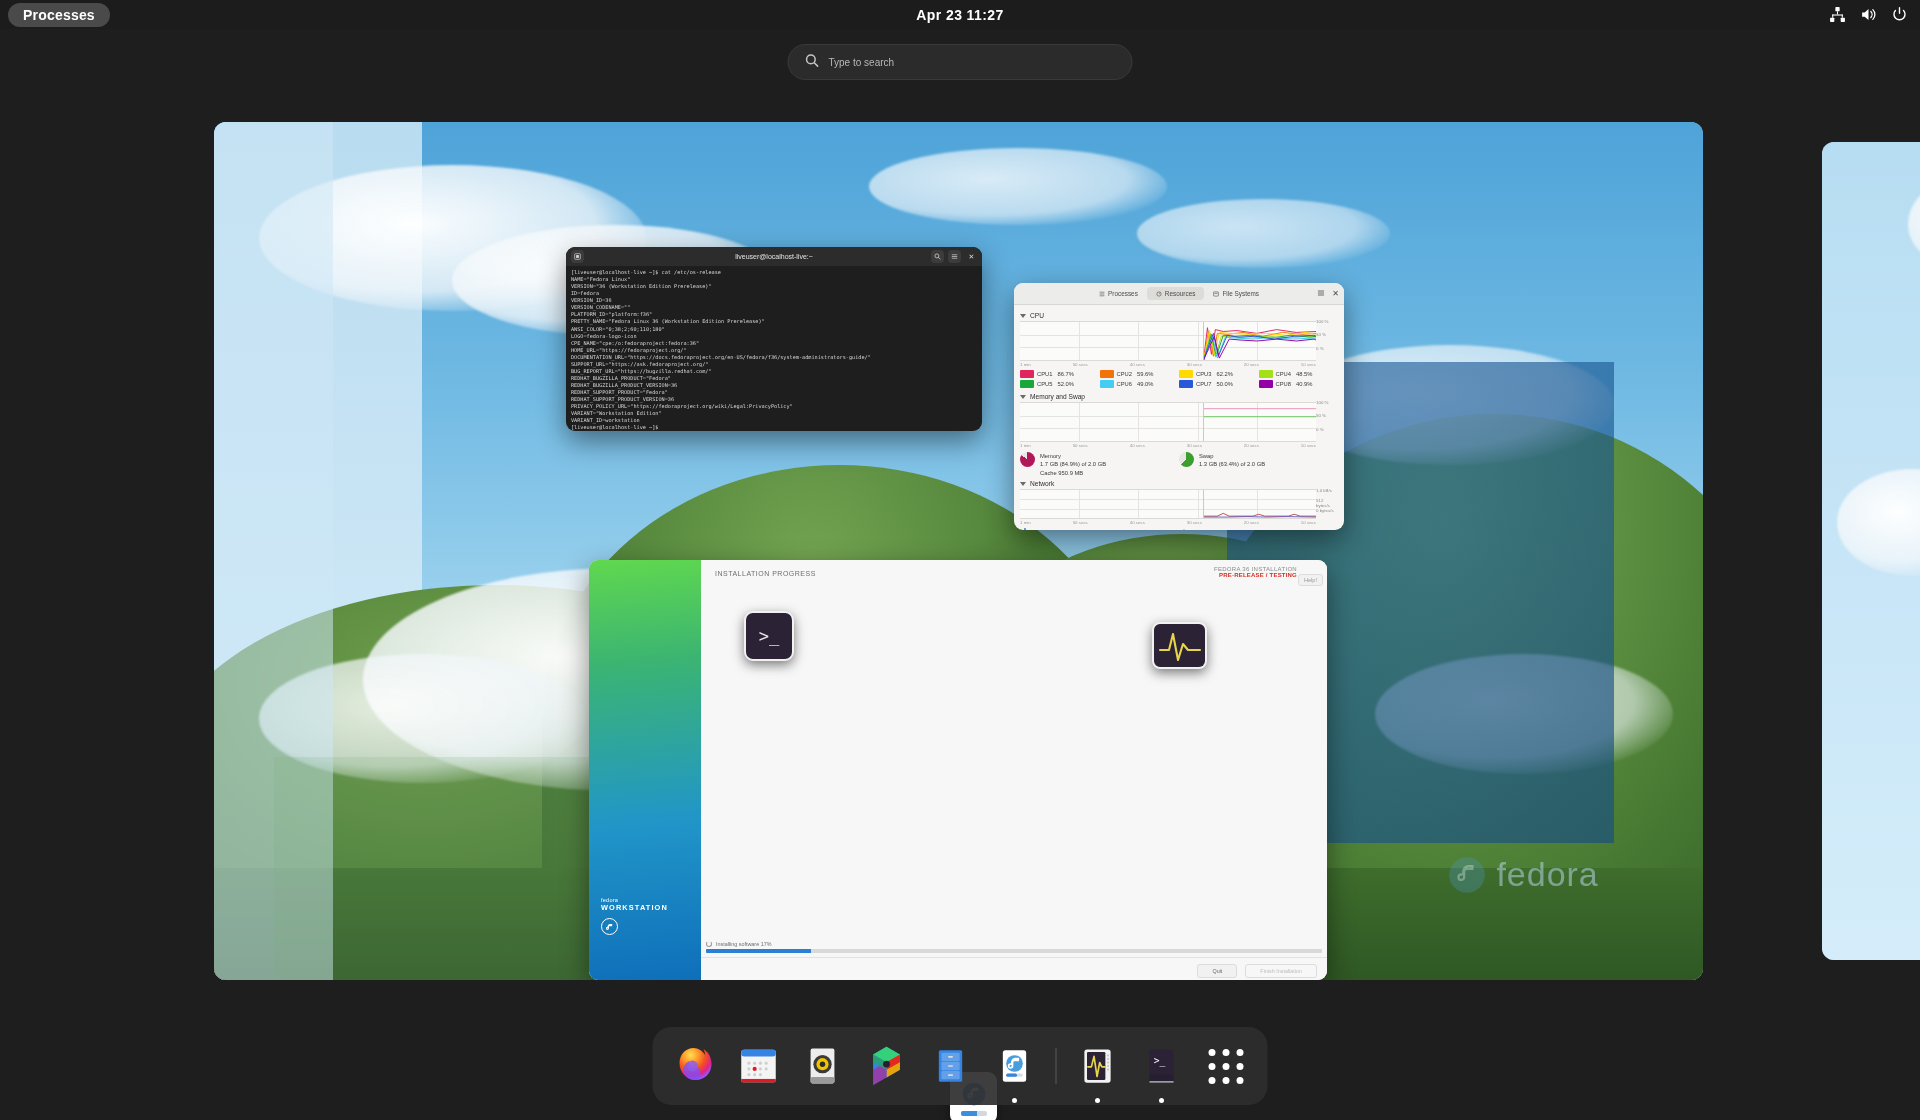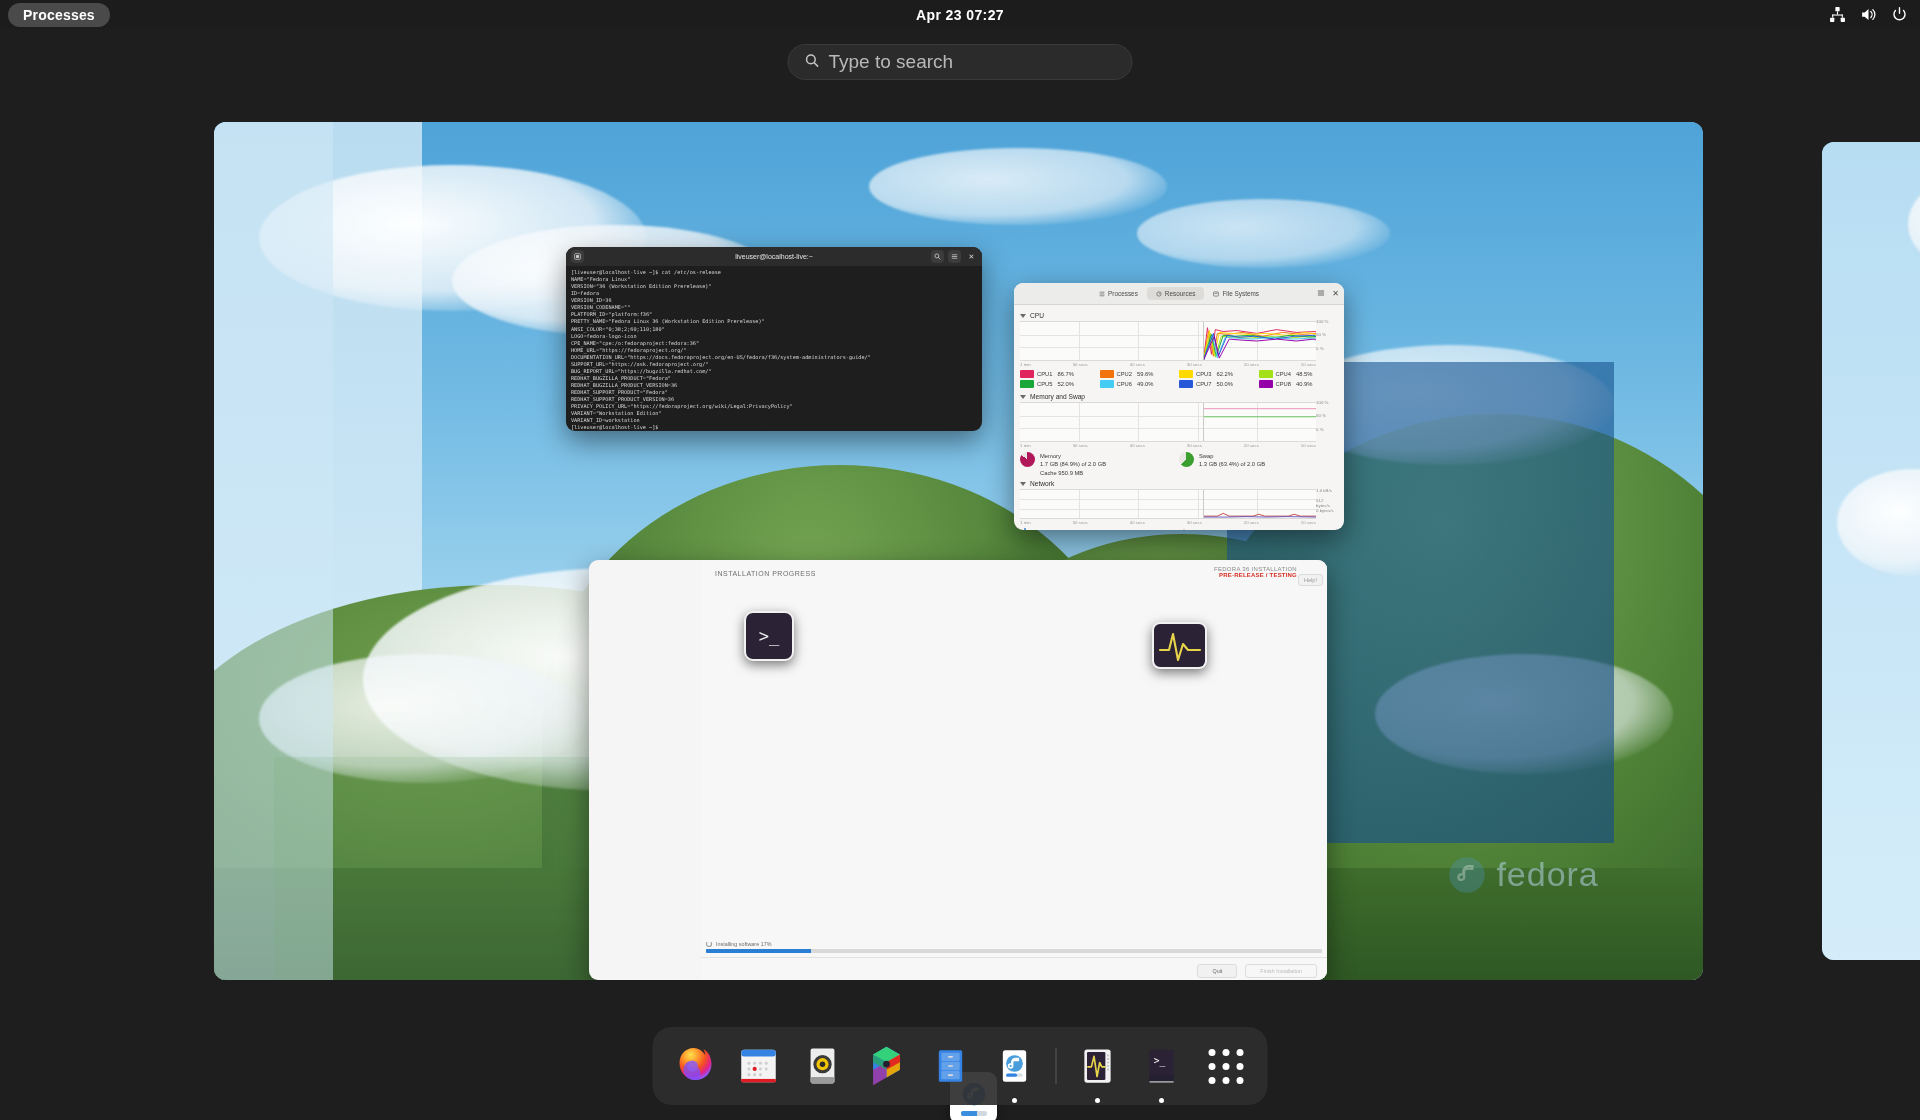--- a/index.html
+++ b/index.html
@@ -17,21 +17,21 @@
            white-space:nowrap; }
   #status-area { position:absolute; right:12px; display:flex; align-items:center; gap:14px; }
   #status-area svg { display:block; }
 
   
   #search-wrap { position:absolute; top:44px; left:50%; transform:translateX(-50%);
                  width:345px; height:36px; z-index:40; }
   #search-entry { width:100%; height:100%; border-radius:18px;
                   background:#2b2b2b; border:1px solid #3a3a3a;
                   display:flex; align-items:center; gap:9px; padding:0 16px; }
-  #search-entry .ph { color:#b8b8b8; font-size:19px; }
+  #search-entry .ph { color:#b8b8b8; font-size:10px; }
 
   
   #ws-strip { position:absolute; top:122px; left:0; width:1920px; height:870px; }
 
   .ws-thumb { position:absolute; border-radius:12px; overflow:hidden; background:#87c2e8; }
   #ws-current { left:214px; top:0; width:1489px; height:858px; }
   #ws-next    { left:1822px; top:20px; width:190px; height:818px; }
 
   
   .wall { position:absolute; inset:0; overflow:hidden; }
@@ -173,21 +173,21 @@
                     width:5px; height:5px; border-radius:50%; background:#ffffff; }
   .dock-sep { width:1px; height:36px; background:rgba(255,255,255,.22); margin:0 5px; }
   .grid-dots { display:grid; grid-template-columns:repeat(3,7px); gap:7px; }
   .grid-dots i { width:7px; height:7px; border-radius:50%; background:#ffffff; }
 </style>
 </head>
 <body>
 
 <div id="topbar">
   <div id="activities">Processes</div>
-  <div id="clock">Apr 23  07:27</div>
+  <div id="clock">Apr 23  11:27</div>
   <div id="status-area">
     <span>
       <svg width="17" height="17" viewBox="0 0 16 16" fill="#ffffff">
         <rect x="6" y="1" width="4" height="4" rx="0.6"></rect>
         <rect x="1" y="11" width="4" height="4" rx="0.6"></rect>
         <rect x="11" y="11" width="4" height="4" rx="0.6"></rect>
         <rect x="7.5" y="5" width="1" height="3"></rect>
         <rect x="3" y="8" width="10" height="1"></rect>
         <rect x="3" y="8" width="1" height="3"></rect>
         <rect x="12" y="8" width="1" height="3"></rect>
@@ -524,20 +524,31 @@
             <svg width="10" height="10" viewBox="0 0 12 12">
               <path d="M6 11V5M3 6l3-3 3 3" stroke="#cc3b30" stroke-width="2.2" fill="none" stroke-linecap="round" stroke-linejoin="round"></path>
             </svg>
 
           </div>
         </div>
       </div>
     </div>
 
     <div class="win" id="anaconda" style="left:375px; top:438px;">
+      <div id="ana-side">
+        <div class="ana-logo">
+          <div class="sm">fedora</div>
+          <div class="bg">WORKSTATION</div>
+          <div class="circ">
+            <svg width="10" height="10" viewBox="0 0 12 12">
+              <path d="M8 3H6A2.2 2.2 0 0 0 3.8 5.2V6.4H2.9a1.2 1.2 0 1 0 1.2 1.2V5.4A1.1 1.1 0 0 1 5.2 4.3H8z" fill="none" stroke="#ffffff" stroke-width="1.3" stroke-linecap="round"></path>
+            </svg>
+          </div>
+        </div>
+      </div>
       <div id="ana-main">
         <div id="ana-title">INSTALLATION PROGRESS</div>
         <div id="ana-brand">
           <div class="l1">FEDORA 36 INSTALLATION</div>
           <div class="l2">PRE-RELEASE / TESTING</div>
         </div>
         <div id="ana-help">Help!</div>
 
         <div id="ana-progress-area">
           <div id="ana-prog-label">

